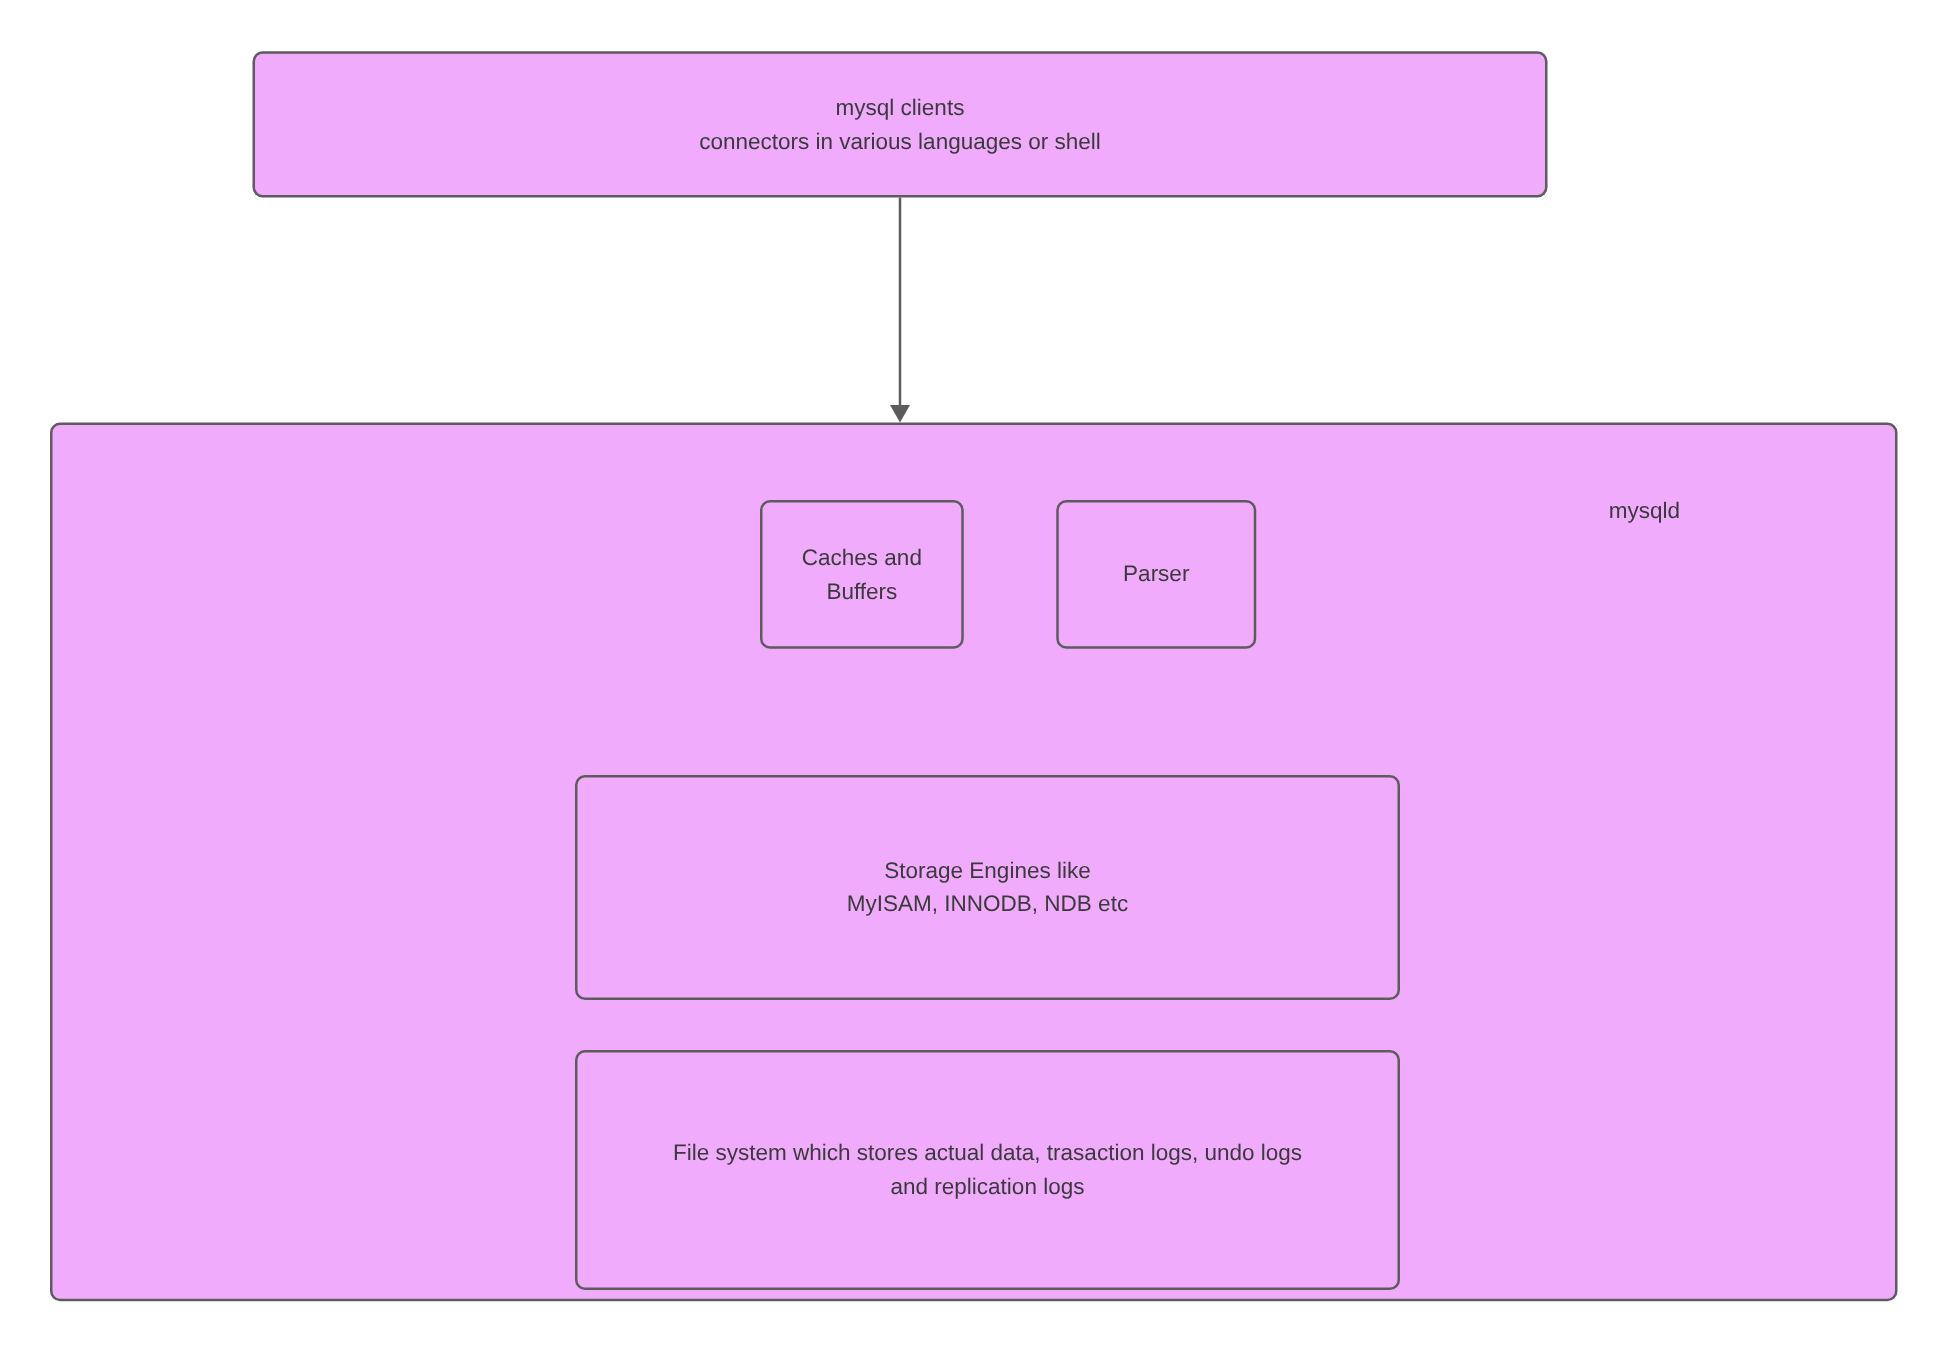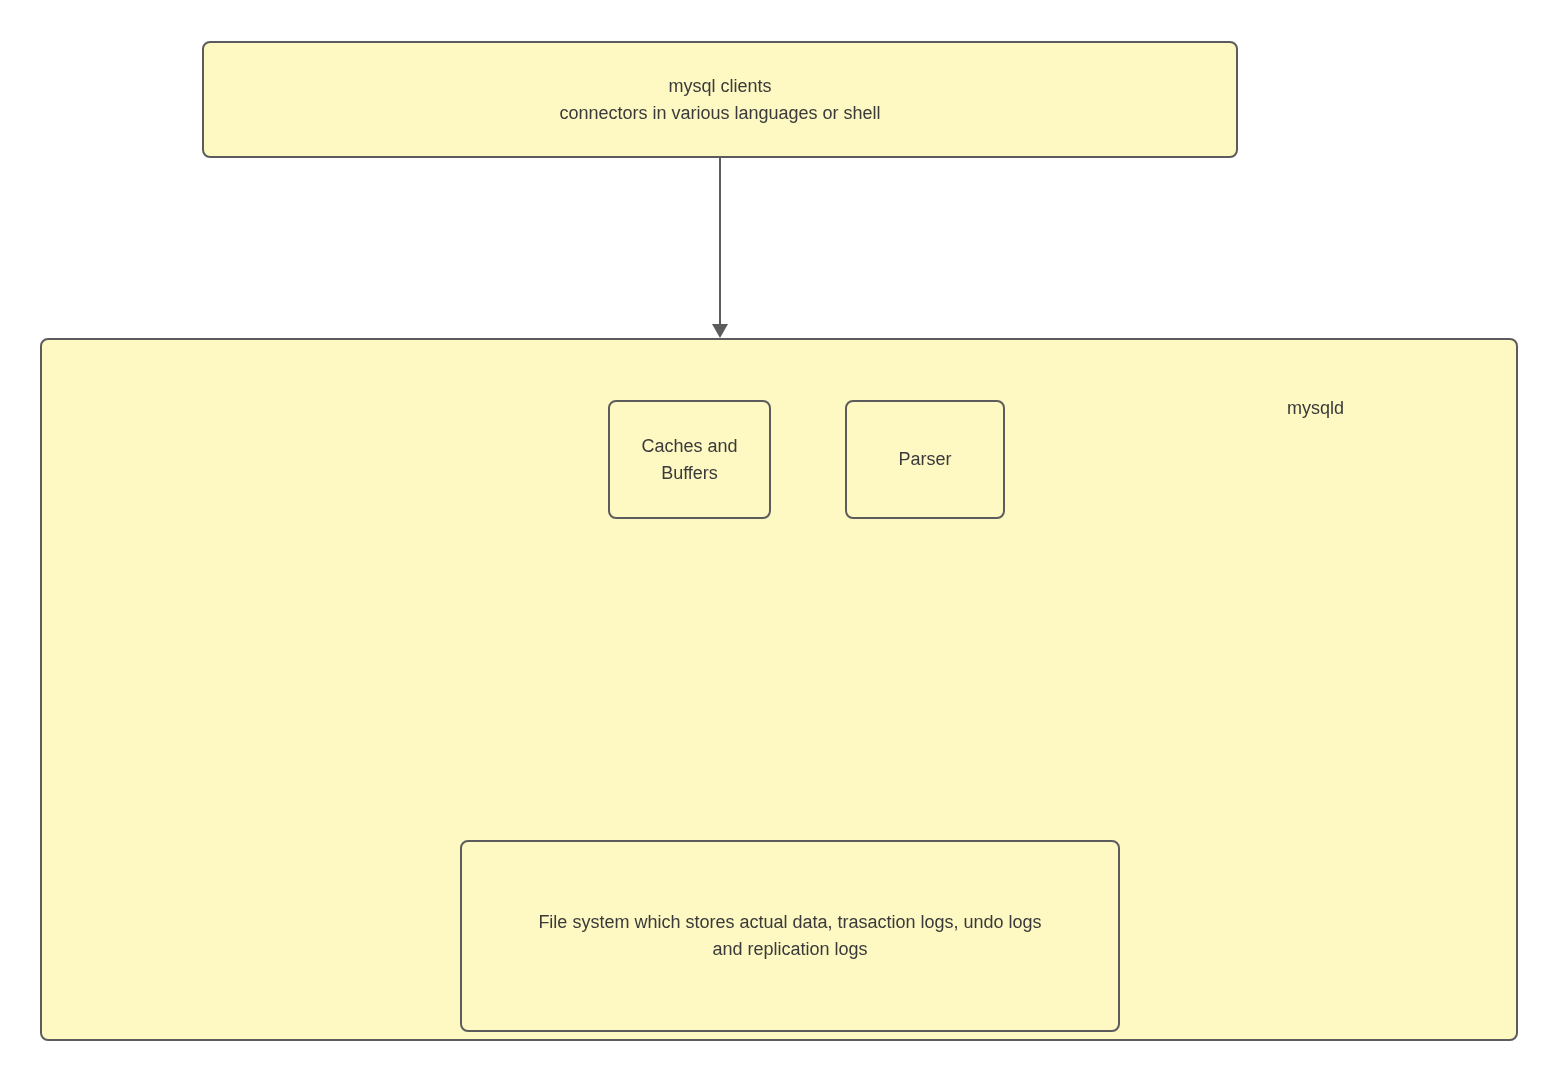--- a/index.html
+++ b/index.html
@@ -13,21 +13,21 @@
     height: 1080px;
     background: #ffffff;
     font-family: "Liberation Sans", sans-serif;
     color: #3a3a3a;
   }
   .node {
     position: absolute;
     box-sizing: border-box;
     border: 2px solid #5c5c5c;
     border-radius: 8px;
-    background: #fef9c3;
+    background: #f0abfc;
     display: flex;
     align-items: center;
     justify-content: center;
     text-align: center;
     font-size: 18px;
     line-height: 27px;
     white-space: pre-line;
   }
   
   .clients-box { left: 202px; top: 41px; width: 1036px; height: 117px; }
@@ -94,19 +94,23 @@
   <div class="node comp comp-2">
     <span>Caches and
 Buffers</span>
   </div>
 
   <div class="node comp comp-3">
     <span>Parser</span>
   </div>
 
 
+  <div class="node storage-box">
+    <span>Storage Engines like
+MyISAM, INNODB, NDB etc</span>
+  </div>
 
   <div class="node filesystem-box">
     <span>File system which stores actual data, trasaction logs, undo logs
 and replication logs</span>
   </div>
 
 </div>
 
 </body></html>

